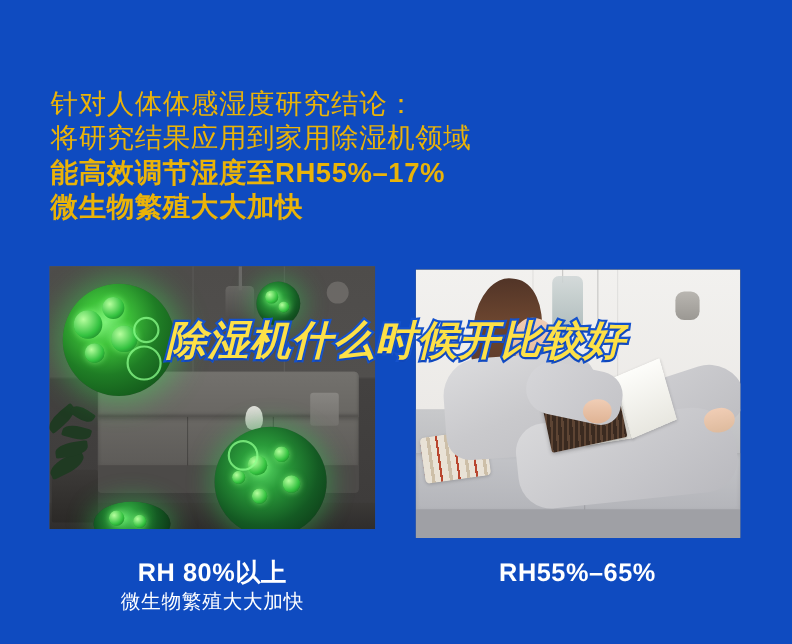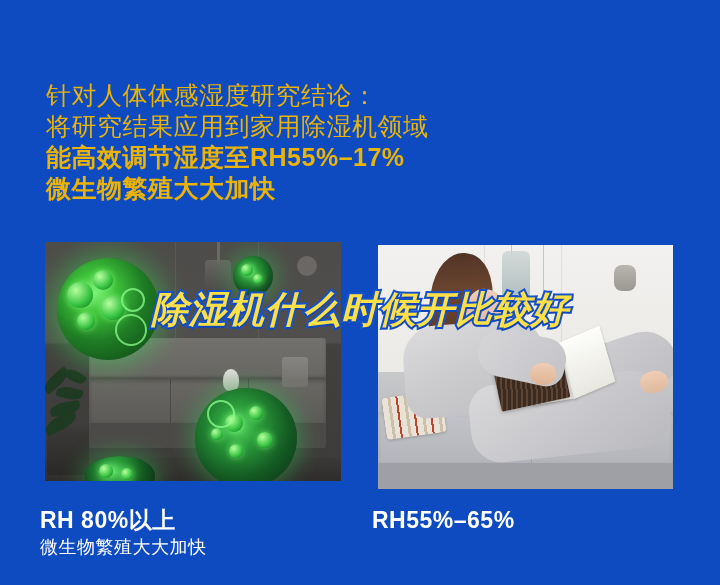--- a/index.html
+++ b/index.html
@@ -202,21 +202,21 @@
     white-space:nowrap;
     font-size:37px;font-weight:bold;font-style:italic;
     color:#fde047;letter-spacing:1px;
     -webkit-text-stroke:4px #1552cc;
     paint-order:stroke fill;
     text-shadow:0 2px 0 rgba(10,50,150,.35);
   }
 
   
   .captions{position:absolute;left:0;top:506px;width:720px;height:74px;}
-  .cap{position:absolute;color:#ffffff;}
+  .cap{position:absolute;text-align:center;color:#ffffff;}
   .cap-left{left:40px;width:306px;}
   .cap-right{left:372px;width:306px;}
   .cap-t{font-size:23px;font-weight:bold;letter-spacing:.5px;line-height:28px;}
   .cap-s{font-size:18px;font-weight:normal;line-height:26px;letter-spacing:.5px;}
 </style>
 </head>
 <body>
 
 <div class="poster">
 

